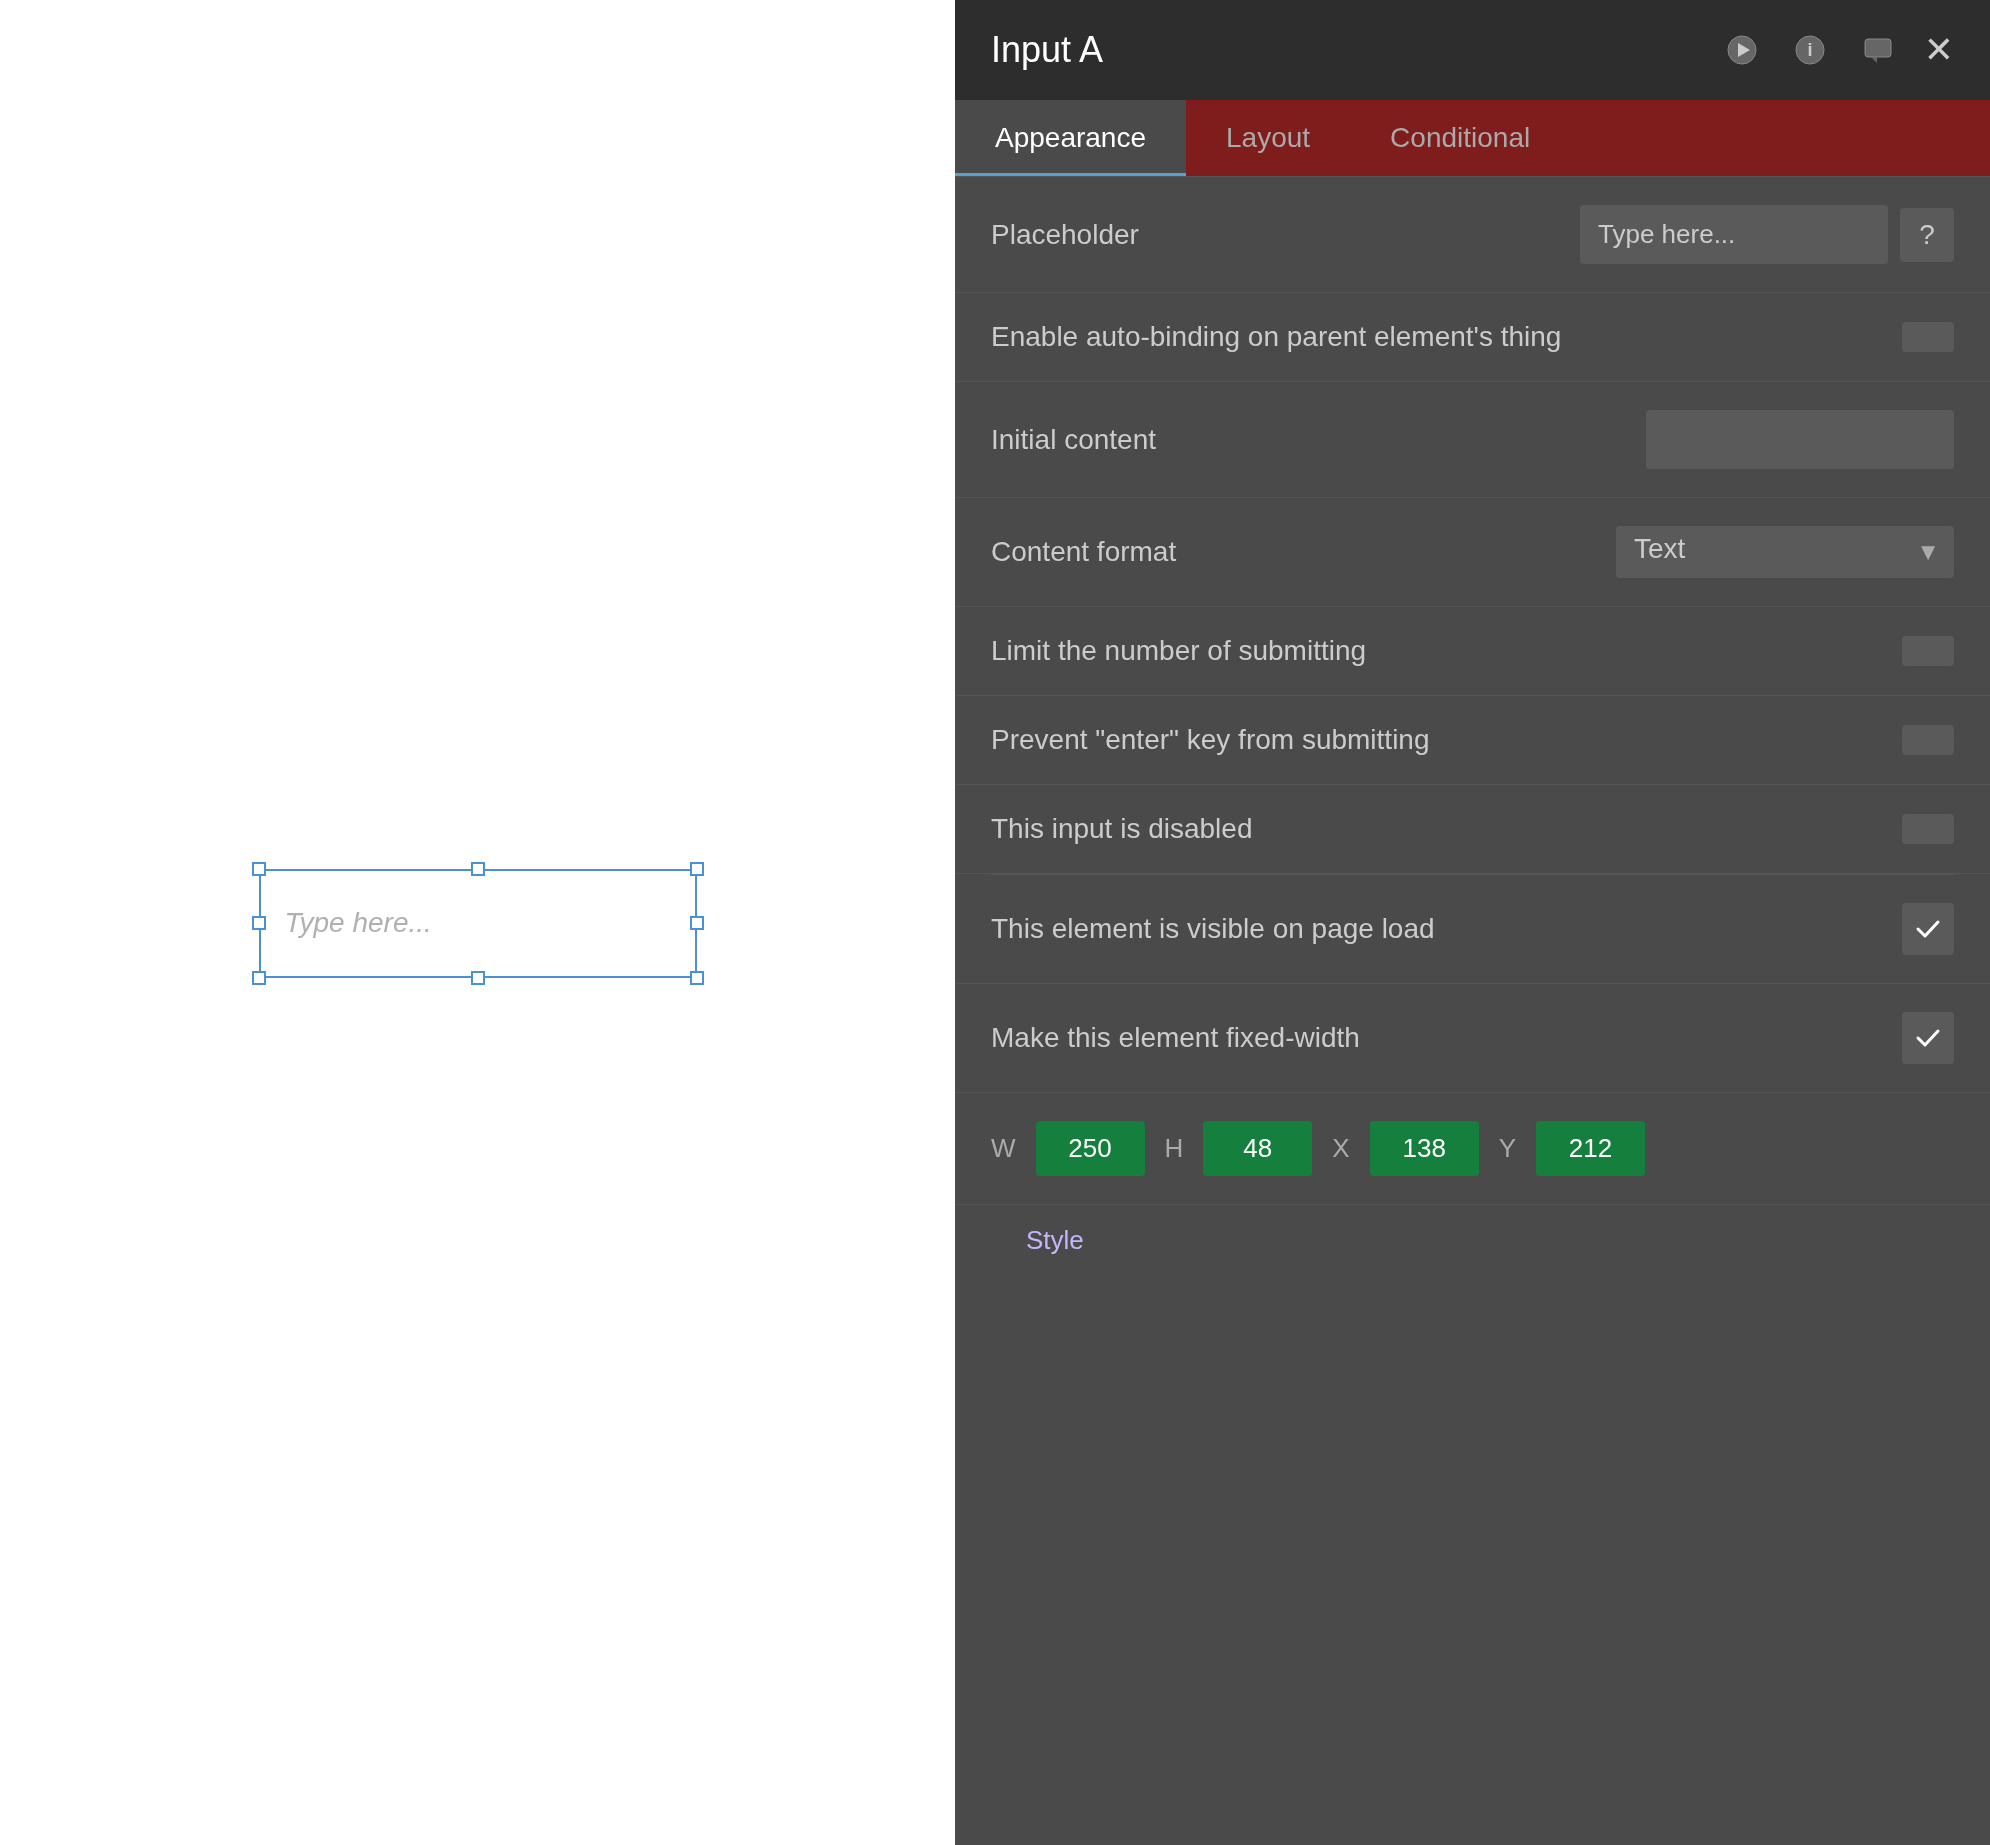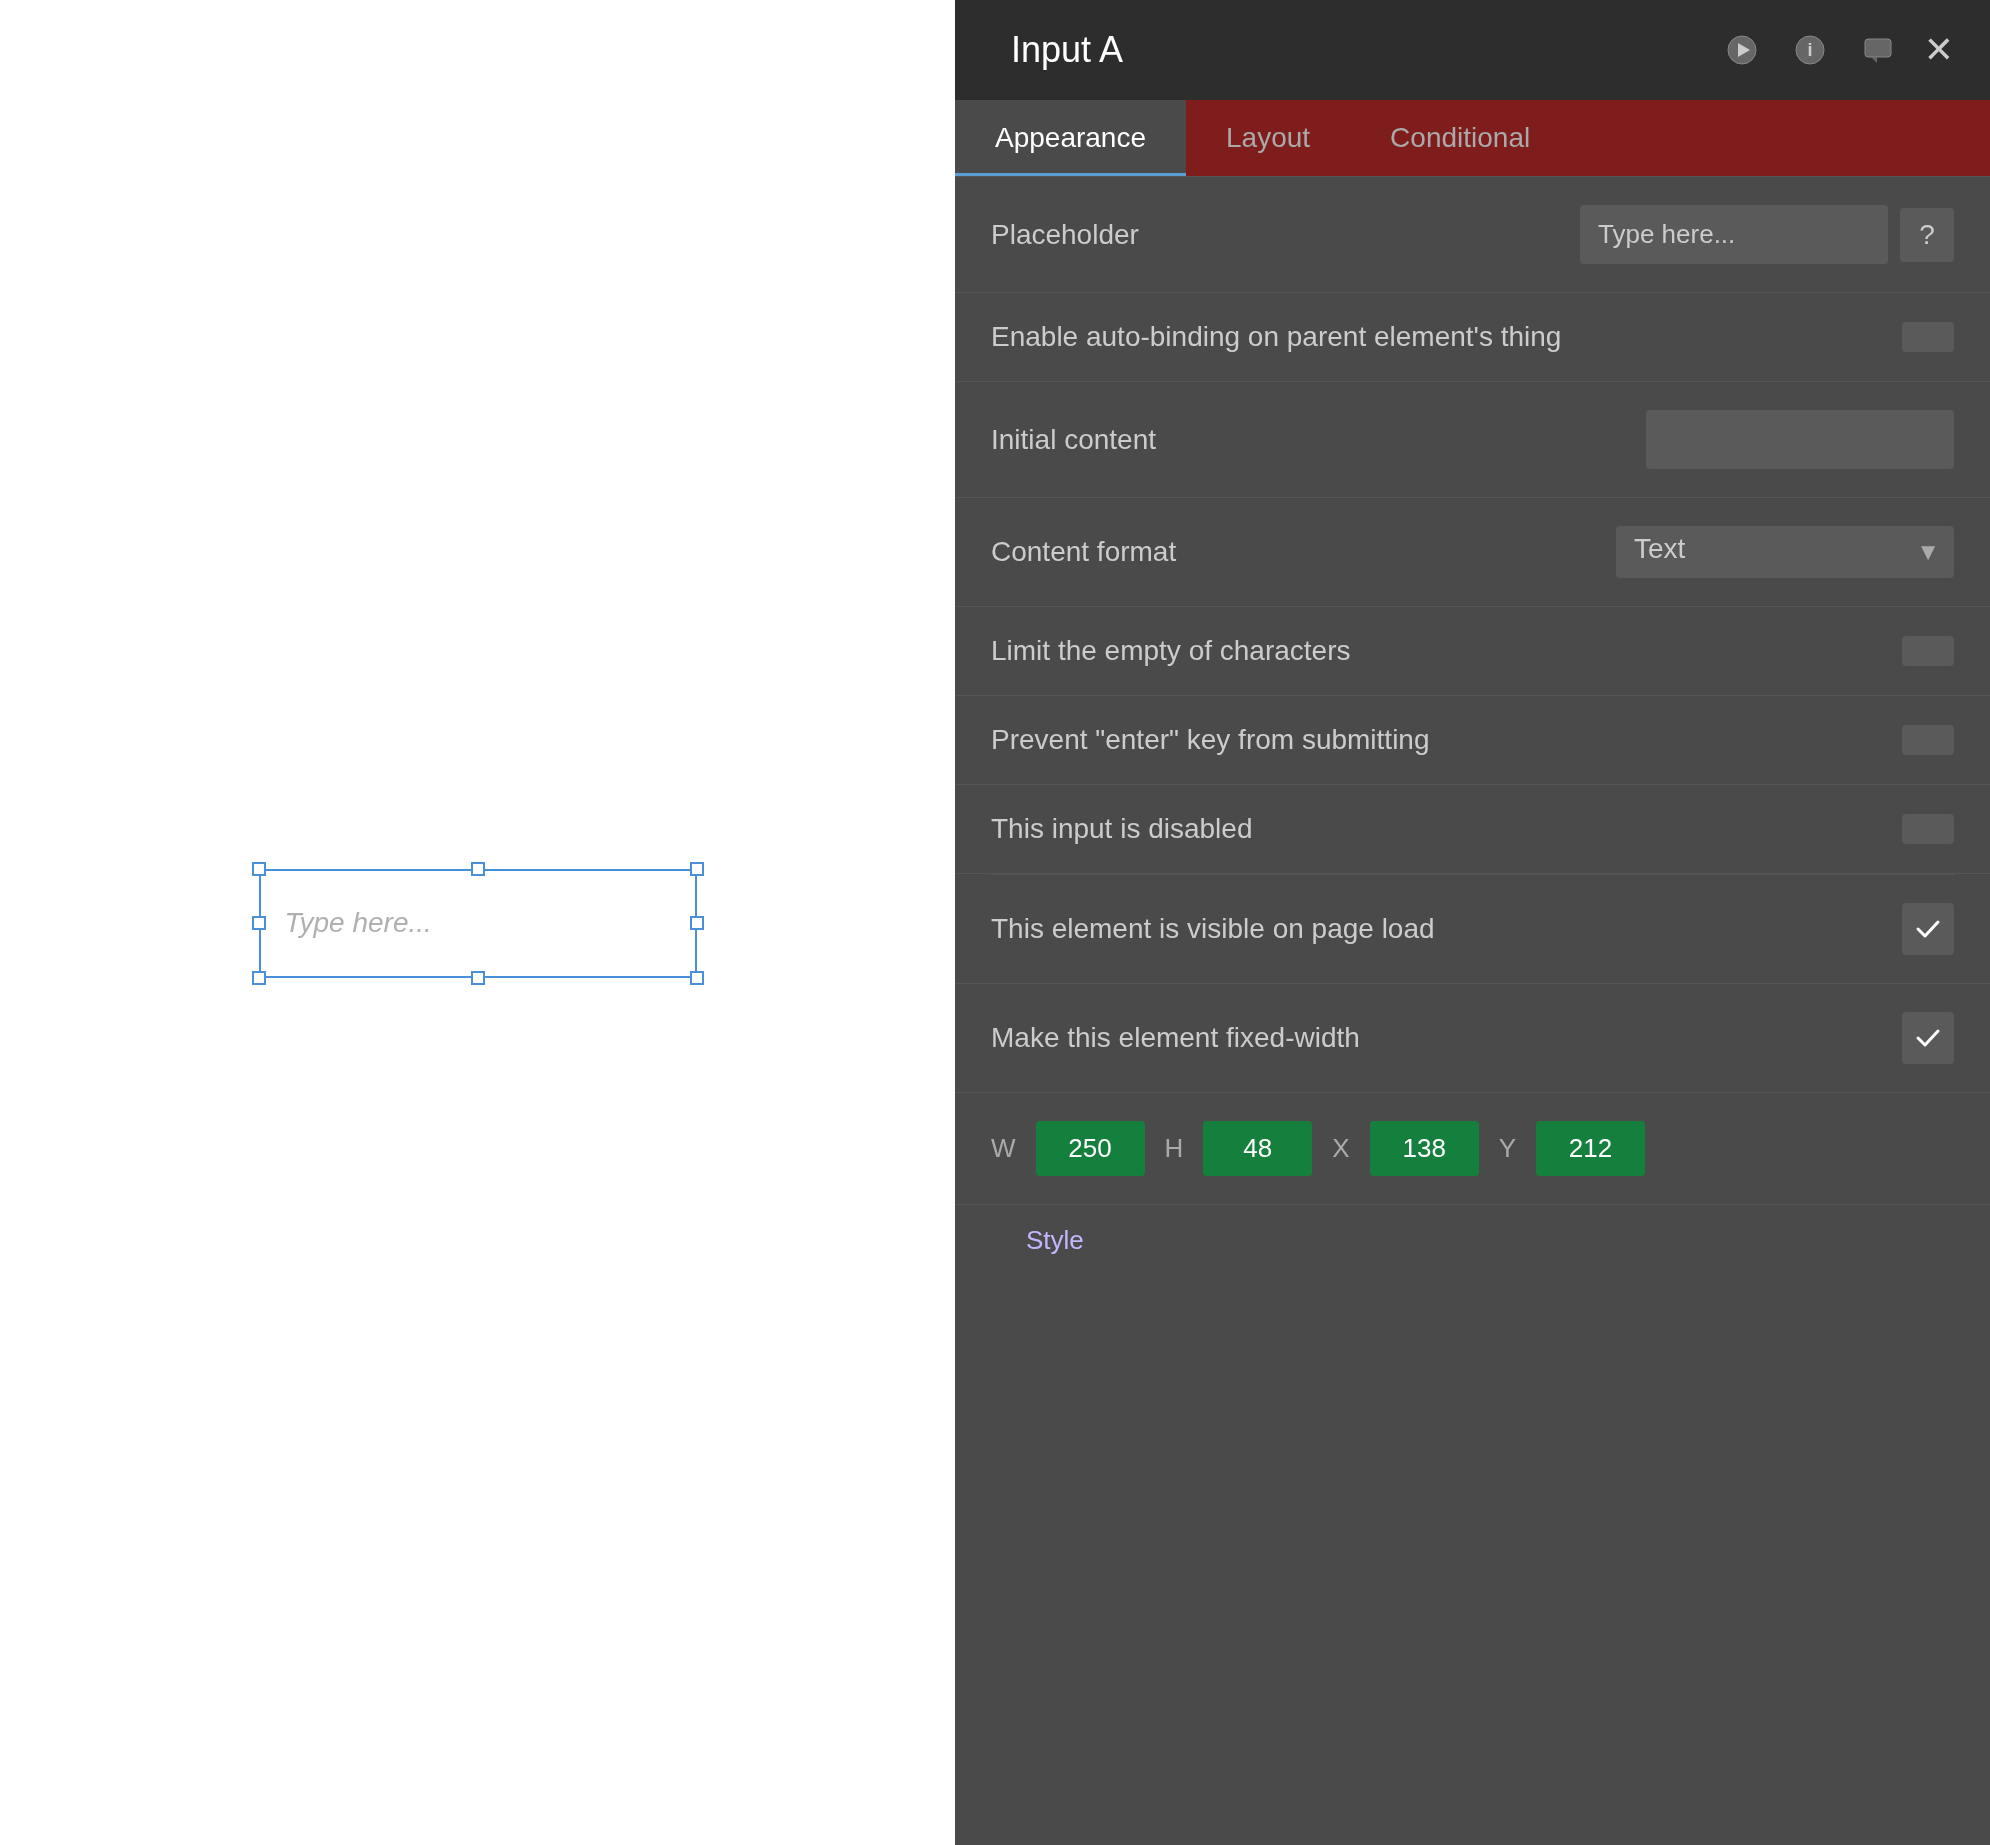--- a/index.html
+++ b/index.html
@@ -77,21 +77,20 @@
       display: flex;
       align-items: center;
       justify-content: space-between;
       min-height: 100px;
     }
 
     .panel-title {
       color: #ffffff;
       font-size: 36px;
       font-weight: 500;
-      margin-left: 20px;
     }
 
     .header-icons {
       display: flex;
       gap: 24px;
       align-items: center;
     }
 
     .header-icon {
       width: 44px;
@@ -394,21 +393,21 @@
             <option>Email</option>
             <option>Password</option>
             <option>Date</option>
           </select>
           <span class="dropdown-arrow">▼</span>
         </div>
       </div>
     </div>
 
     <div class="prop-row">
-      <span class="prop-label">Limit the empty of characters</span>
+      <span class="prop-label">Limit the number of submitting</span>
       <div class="prop-control">
         <div class="toggle"></div>
       </div>
     </div>
 
     <div class="prop-row">
       <span class="prop-label">Prevent "enter" key from submitting</span>
       <div class="prop-control">
         <div class="toggle"></div>
       </div>

